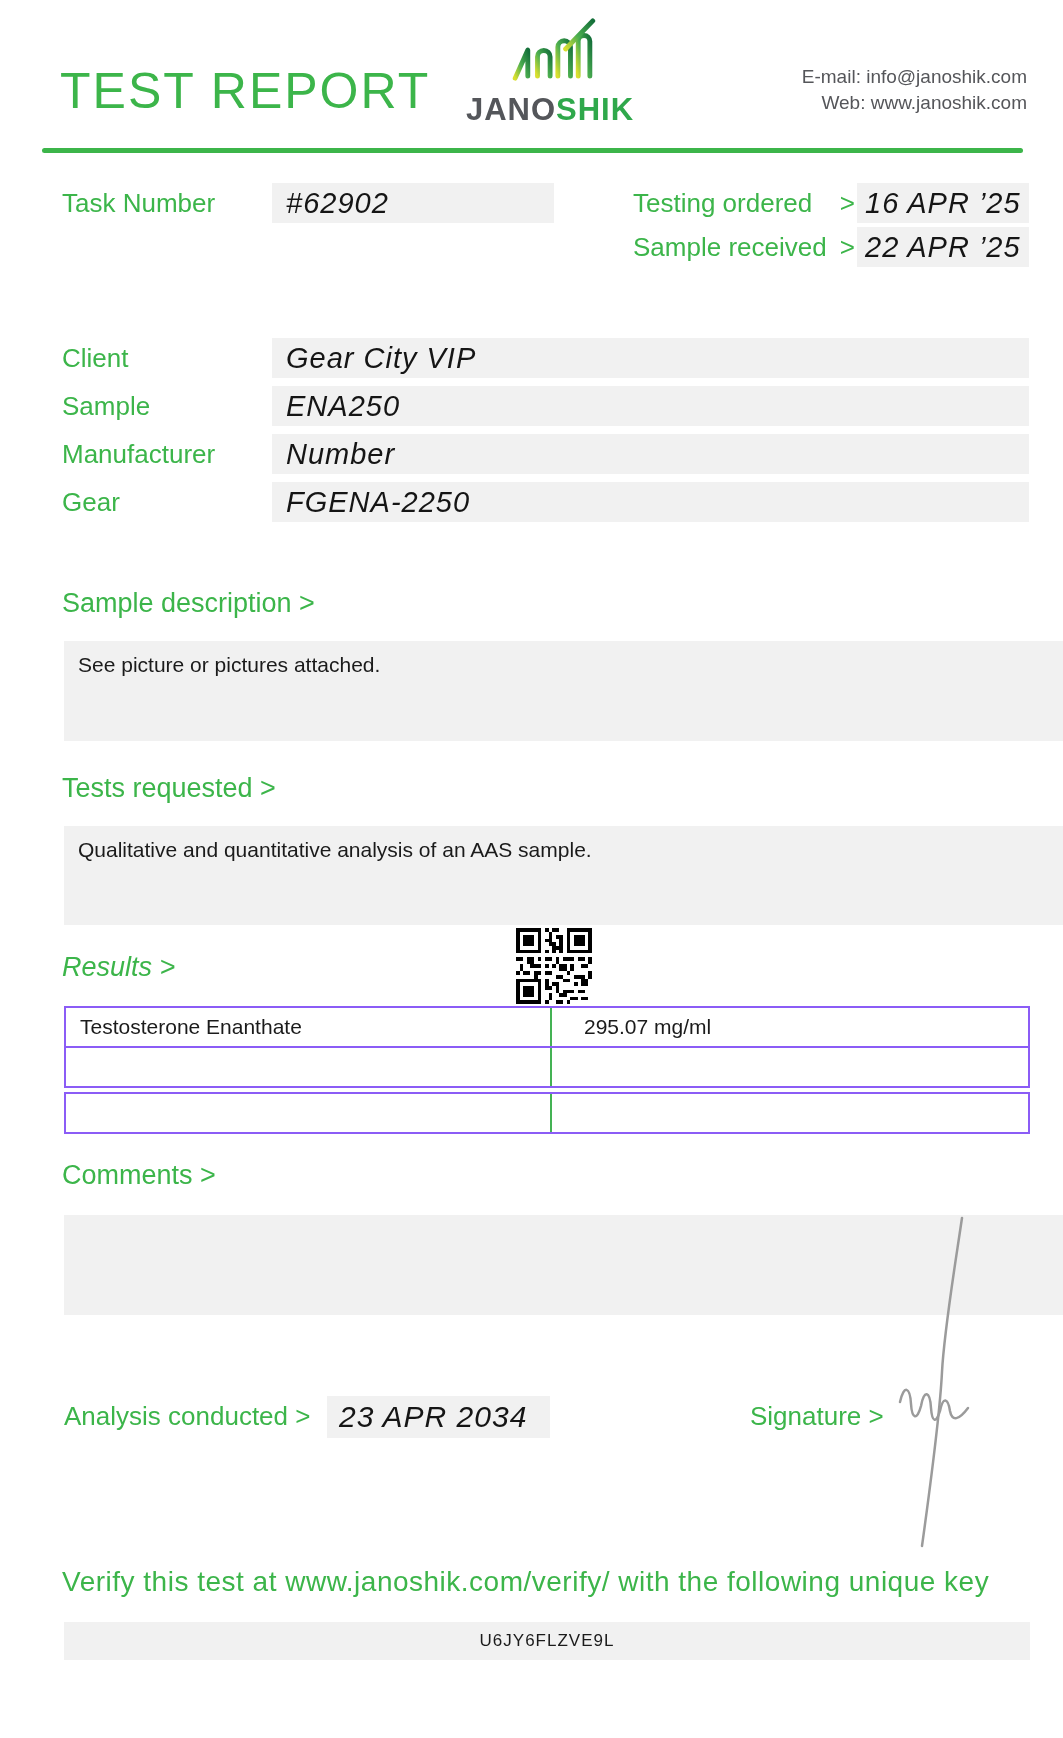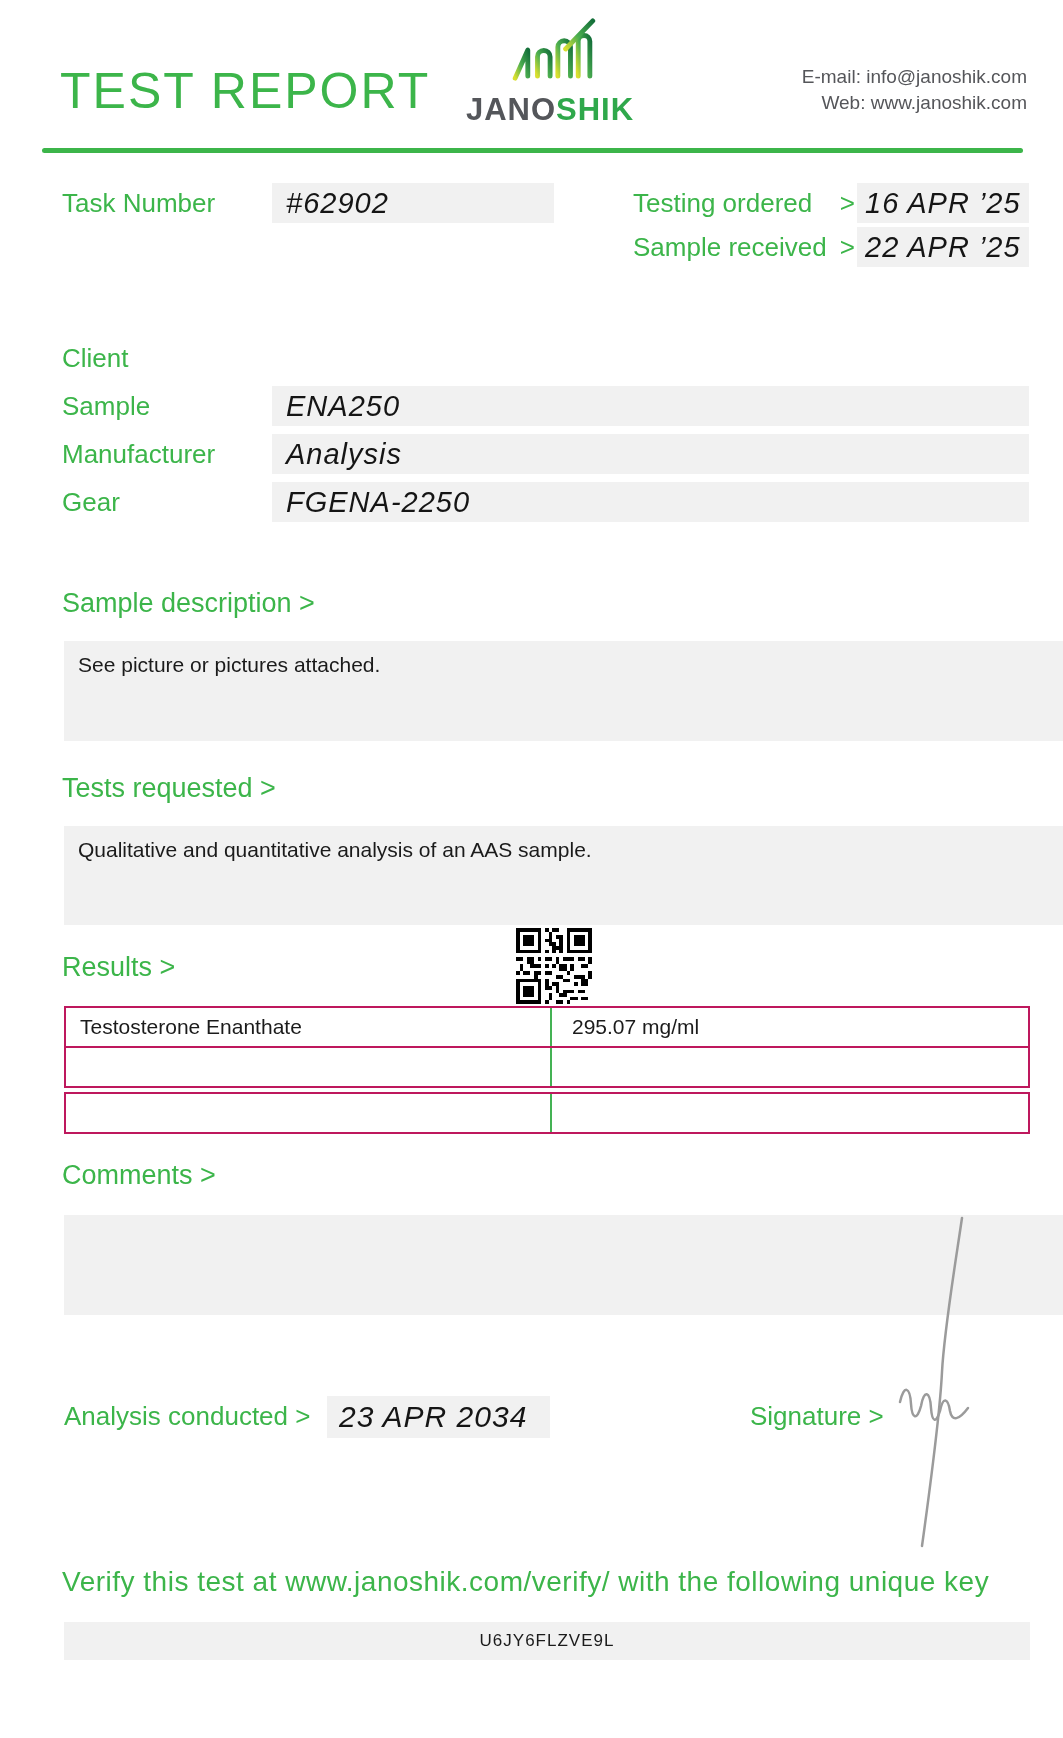--- a/index.html
+++ b/index.html
@@ -30,21 +30,21 @@
   .m-box{left:857px;width:172px;height:40px;}
   .m-box .vtext{padding-left:8px;}
   
   .d-label{left:62px;}
   .d-box{left:272px;width:757px;height:40px;}
   .d-box .vtext{padding-left:14px;}
   
   .wide-box{left:64px;width:1010px;background:#f1f1f1;}
   .wide-box .bodytext{padding:12px 0 0 14px;}
   
-  .r-row{left:64px;width:962px;height:38px;border:2px solid #be185d;background:#fff;display:flex;}
+  .r-row{left:64px;width:962px;height:38px;border:2px solid #8b5cf6;background:#fff;display:flex;gap:12px;}
   .r-cell1{width:484px;border-right:2px solid #44b254;display:flex;align-items:center;}
   .r-cell1 .bodytext{padding-left:14px;}
   .r-cell2{flex:1;display:flex;align-items:center;}
   .r-cell2 .bodytext{padding-left:20px;}
   
   .an-label{left:64px;top:1396px;}
   .an-box{left:327px;top:1396px;width:223px;height:42px;}
   .an-box .vtext{padding-left:12px;line-height:42px;font-size:30px;}
   .sig-label{left:750px;top:1396px;}
   .verify{left:62px;top:1566px;font-size:28px;letter-spacing:.5px;}
@@ -102,29 +102,32 @@
 
   <div class="abs glabel m-label" style="top:227px;">
     <span>Sample received</span>
       <span>&gt;</span>
   </div>
   <div class="abs gbox m-box" style="top:227px;">
     <div class="vtext">22 APR ’25</div>
   </div>
 
   <div class="abs glabel d-label" style="top:338px;">Client</div>
+  <div class="abs gbox d-box" style="top:338px;">
+    <div class="vtext">Gear City VIP</div>
+  </div>
 
   <div class="abs glabel d-label" style="top:386px;">Sample</div>
   <div class="abs gbox d-box" style="top:386px;">
     <div class="vtext">ENA250</div>
   </div>
 
   <div class="abs glabel d-label" style="top:434px;">Manufacturer</div>
   <div class="abs gbox d-box" style="top:434px;">
-    <div class="vtext">Analysis</div>
+    <div class="vtext">Number</div>
   </div>
 
   <div class="abs glabel d-label" style="top:482px;">Gear</div>
   <div class="abs gbox d-box" style="top:482px;">
     <div class="vtext">FGENA-2250</div>
   </div>
 
   <div class="abs heading" style="left:62px;top:588px;">Sample description &gt;</div>
   <div class="abs wide-box" style="top:641px;height:100px;">
     <div class="bodytext">See picture or pictures attached.</div>
@@ -146,21 +149,21 @@
           <rect x="15" y="1" width="5" height="5" fill="#fff"></rect>
           <rect x="16" y="2" width="3" height="3"></rect>
         <rect x="0" y="14" width="7" height="7"></rect>
           <rect x="1" y="15" width="5" height="5" fill="#fff"></rect>
           <rect x="2" y="16" width="3" height="3"></rect>
         <path d="M8 0h1v1H8z M10 0h2v1h-2z M9 1h1v2H9z M11 2h2v1h-2z M8 3h2v1H8z M12 3h1v2h-1z M9 4h2v1H9z M10 5h3v1h-3z M8 6h1v1H8z M10 6h1v1h-1z M12 6h1v1h-1z M0 8h2v1H0z M3 8h2v2H3z M6 8h1v1H6z M8 8h2v1H8z M11 8h1v2h-1z M13 8h3v1h-3z M17 8h2v1h-2z M20 8h1v2h-1z M1 10h1v2H1z M4 10h2v1H4z M6 10h1v1H6z M8 10h1v1H8z M10 10h1v1h-1z M12 10h2v2h-2z M15 10h1v2h-1z M18 10h2v1h-2z M0 12h1v1H0z M2 12h2v1H2z M5 12h1v2H5z M6 12h1v1H6z M8 12h2v1H8z M14 12h1v1h-1z M20 12h1v2h-1z M11 13h2v1h-2z M16 13h3v1h-3z M8 14h1v2H8z M13 14h2v1h-2z M18 14h2v2h-2z M10 15h2v1h-2z M16 15h1v1h-1z M8 16h2v1H8z M11 16h1v2h-1z M13 17h3v1h-3z M17 17h2v1h-2z M9 18h1v2H9z M12 18h2v1h-2z M15 19h2v1h-2z M18 19h2v1h-2z M8 20h1v1H8z M11 20h2v1h-2z M14 20h1v1h-1z"></path>
       </g>
     </svg>
   </div>
 
-  <div class="abs heading" style="left:62px;top:952px;">Results &gt;</div>
+  <div class="abs heading" style="left:62px;top:952px;font-style:italic;">Results &gt;</div>
 
   <div class="abs r-row" style="top:1006px;">
     <div class="r-cell1">
       <span class="bodytext">Testosterone Enanthate</span>
     </div>
     <div class="r-cell2">
       <span class="bodytext">295.07 mg/ml</span>
     </div>
   </div>
   <div class="abs r-row" style="top:1046px;">

